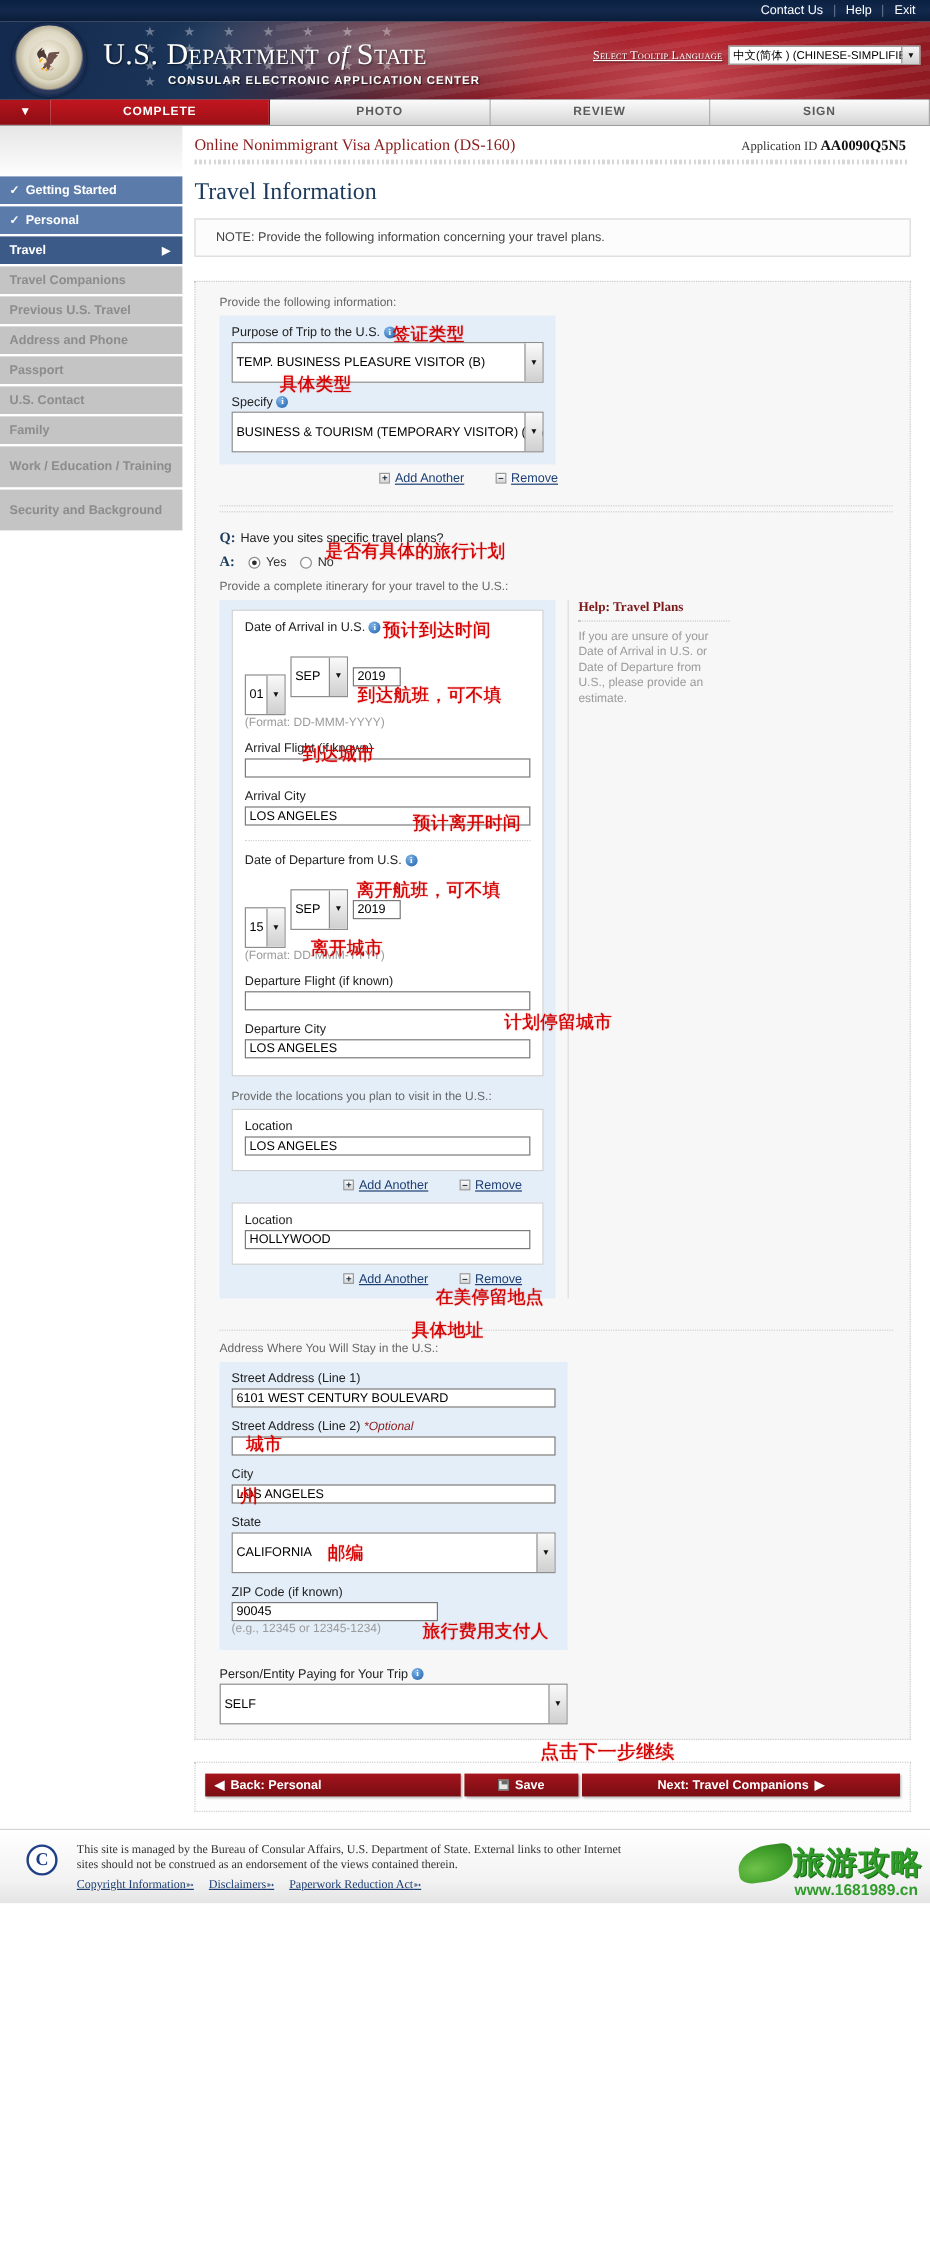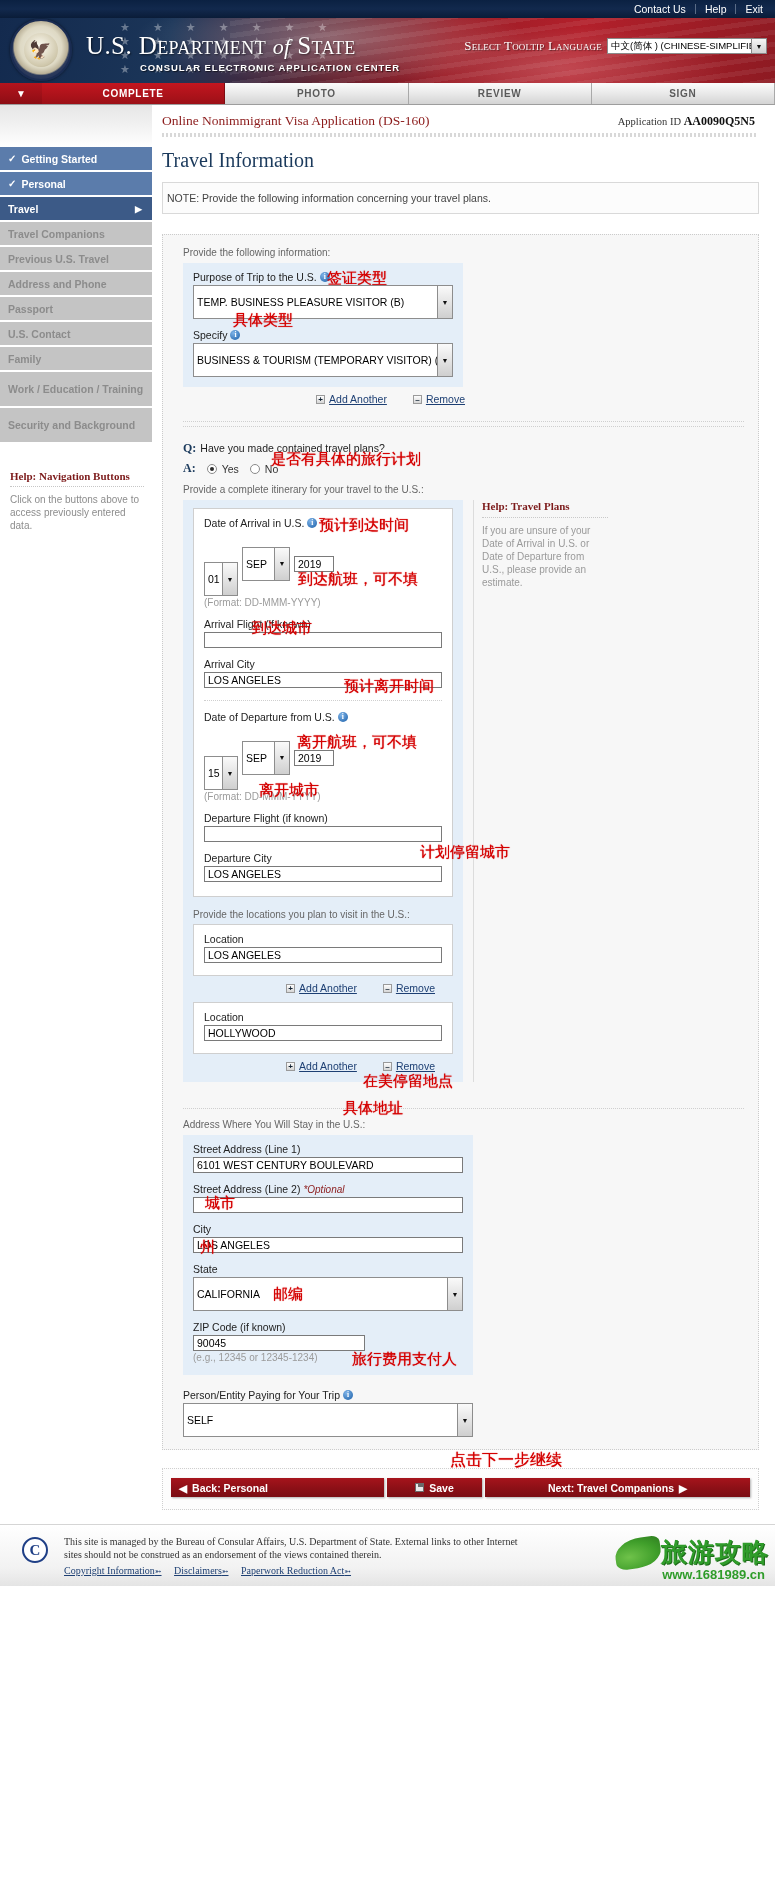--- a/index.html
+++ b/index.html
@@ -80,23 +80,23 @@
     position:absolute; left:140px; top:44px;
     color:#ffffff; font-size:9.5px; font-weight:bold; letter-spacing:.9px;
     text-shadow:1px 1px 1px rgba(0,0,0,.6);
     white-space:nowrap;
   }
   .tooltip-lang {
     position:absolute; right:8px; top:20px;
     display:flex; align-items:center; gap:5px;
   }
   .tooltip-lang .lbl {
-    color:#ffffff; font-size:13px; font-family:"Liberation Serif",serif;
+    color:#ffffff; font-size:10px; font-family:"Liberation Serif",serif;
     text-shadow:1px 1px 1px rgba(0,0,0,.5);
-    font-variant:small-caps; letter-spacing:.2px;
+    font-variant:small-caps; letter-spacing:.2px;text-decoration:underline;
   }
   .lang-select {
     width:160px; height:16px;
     background:#ffffff; border:1px solid #8a8a8a;
     font-size:9.5px; display:flex; align-items:center;
     padding-left:3px; color:#000; position:relative; white-space:nowrap; overflow:hidden;
   }
   .lang-select .arrow {
     position:absolute; right:0; top:0; width:15px; height:14px;
     background:linear-gradient(to bottom,#f6f6f6,#d2d2d2);
@@ -171,21 +171,21 @@
   }
   .app-id { font-size:10.5px; color:#333; font-family:"Liberation Serif",serif;}
   .app-id b { font-size:12px; color:#111; }
   .head-rule { height:4px; background:repeating-linear-gradient(to right,#d8d8d8 0 2px,#ffffff 2px 4px); margin:0 4px 0 2px;}
   .page-title {
     font-family:Liberation Serif, serif;
     font-size:20px; color:#1b3a5c; padding:12px 0 10px 2px;
   }
   .note-box {
     border:1px solid #d9d9d9; background:#fcfcfc;
-    padding:9px 4px; font-size:10.5px; color:#444;
+    padding:9px 17px; font-size:10.5px; color:#444;
     margin:0 2px 20px 2px;
   }
 
   .panel {
     border:1px dotted #cbcbcb; background:#f7f7f7;
     margin:0 2px; padding:12px 14px 10px 20px;
   }
   .panel-label { font-size:10px; color:#666; margin-bottom:5px; }
   .blue-box { background:#e4eef8; padding:8px 10px 10px 10px; }
   .white-box { background:#ffffff; border:1px solid #cfcfcf; padding:8px 10px 10px 10px; }
@@ -389,24 +389,20 @@
     <div class="side-item">
       <span>Family</span>
     </div>
     <div class="side-item tall">
       <span>Work / Education / Training</span>
     </div>
     <div class="side-item tall">
       <span>Security and Background</span>
     </div>
 
-    <div class="side-help">
-      <div class="side-help-title">Help: Navigation Buttons</div>
-      <div class="side-help-body">Click on the buttons above to access previously entered data.</div>
-    </div>
   </div>
 
   <div class="main">
     <div class="main-head">
       <div class="app-title">Online Nonimmigrant Visa Application (DS-160)</div>
       <div class="app-id">
         <span>Application ID</span>
         <b>AA0090Q5N5</b>
       </div>
     </div>
@@ -443,21 +439,21 @@
       <div class="addrem" style="width:300px">
         <a><span class="pm">+</span><span>Add Another</span></a>
         <a><span class="pm">–</span><span>Remove</span></a>
       </div>
 
       <div class="dotted-sep"></div>
       <div class="dotted-sep" style="margin-top:-10px"></div>
 
       <div class="qa-q">
         <span class="q">Q:</span>
-        <span>Have you made contained travel plans?</span>
+        <span>Have you sites specific travel plans?</span>
       </div>
       <div class="qa-a">
         <span class="a">A:</span>
         <span class="radio on"></span>
         <span>Yes</span>
         <span class="radio" style="margin-left:6px"></span>
         <span>No</span>
       </div>
 
       <div class="panel-label" style="margin-top:8px">Provide a complete itinerary for your travel to the U.S.:</div>

